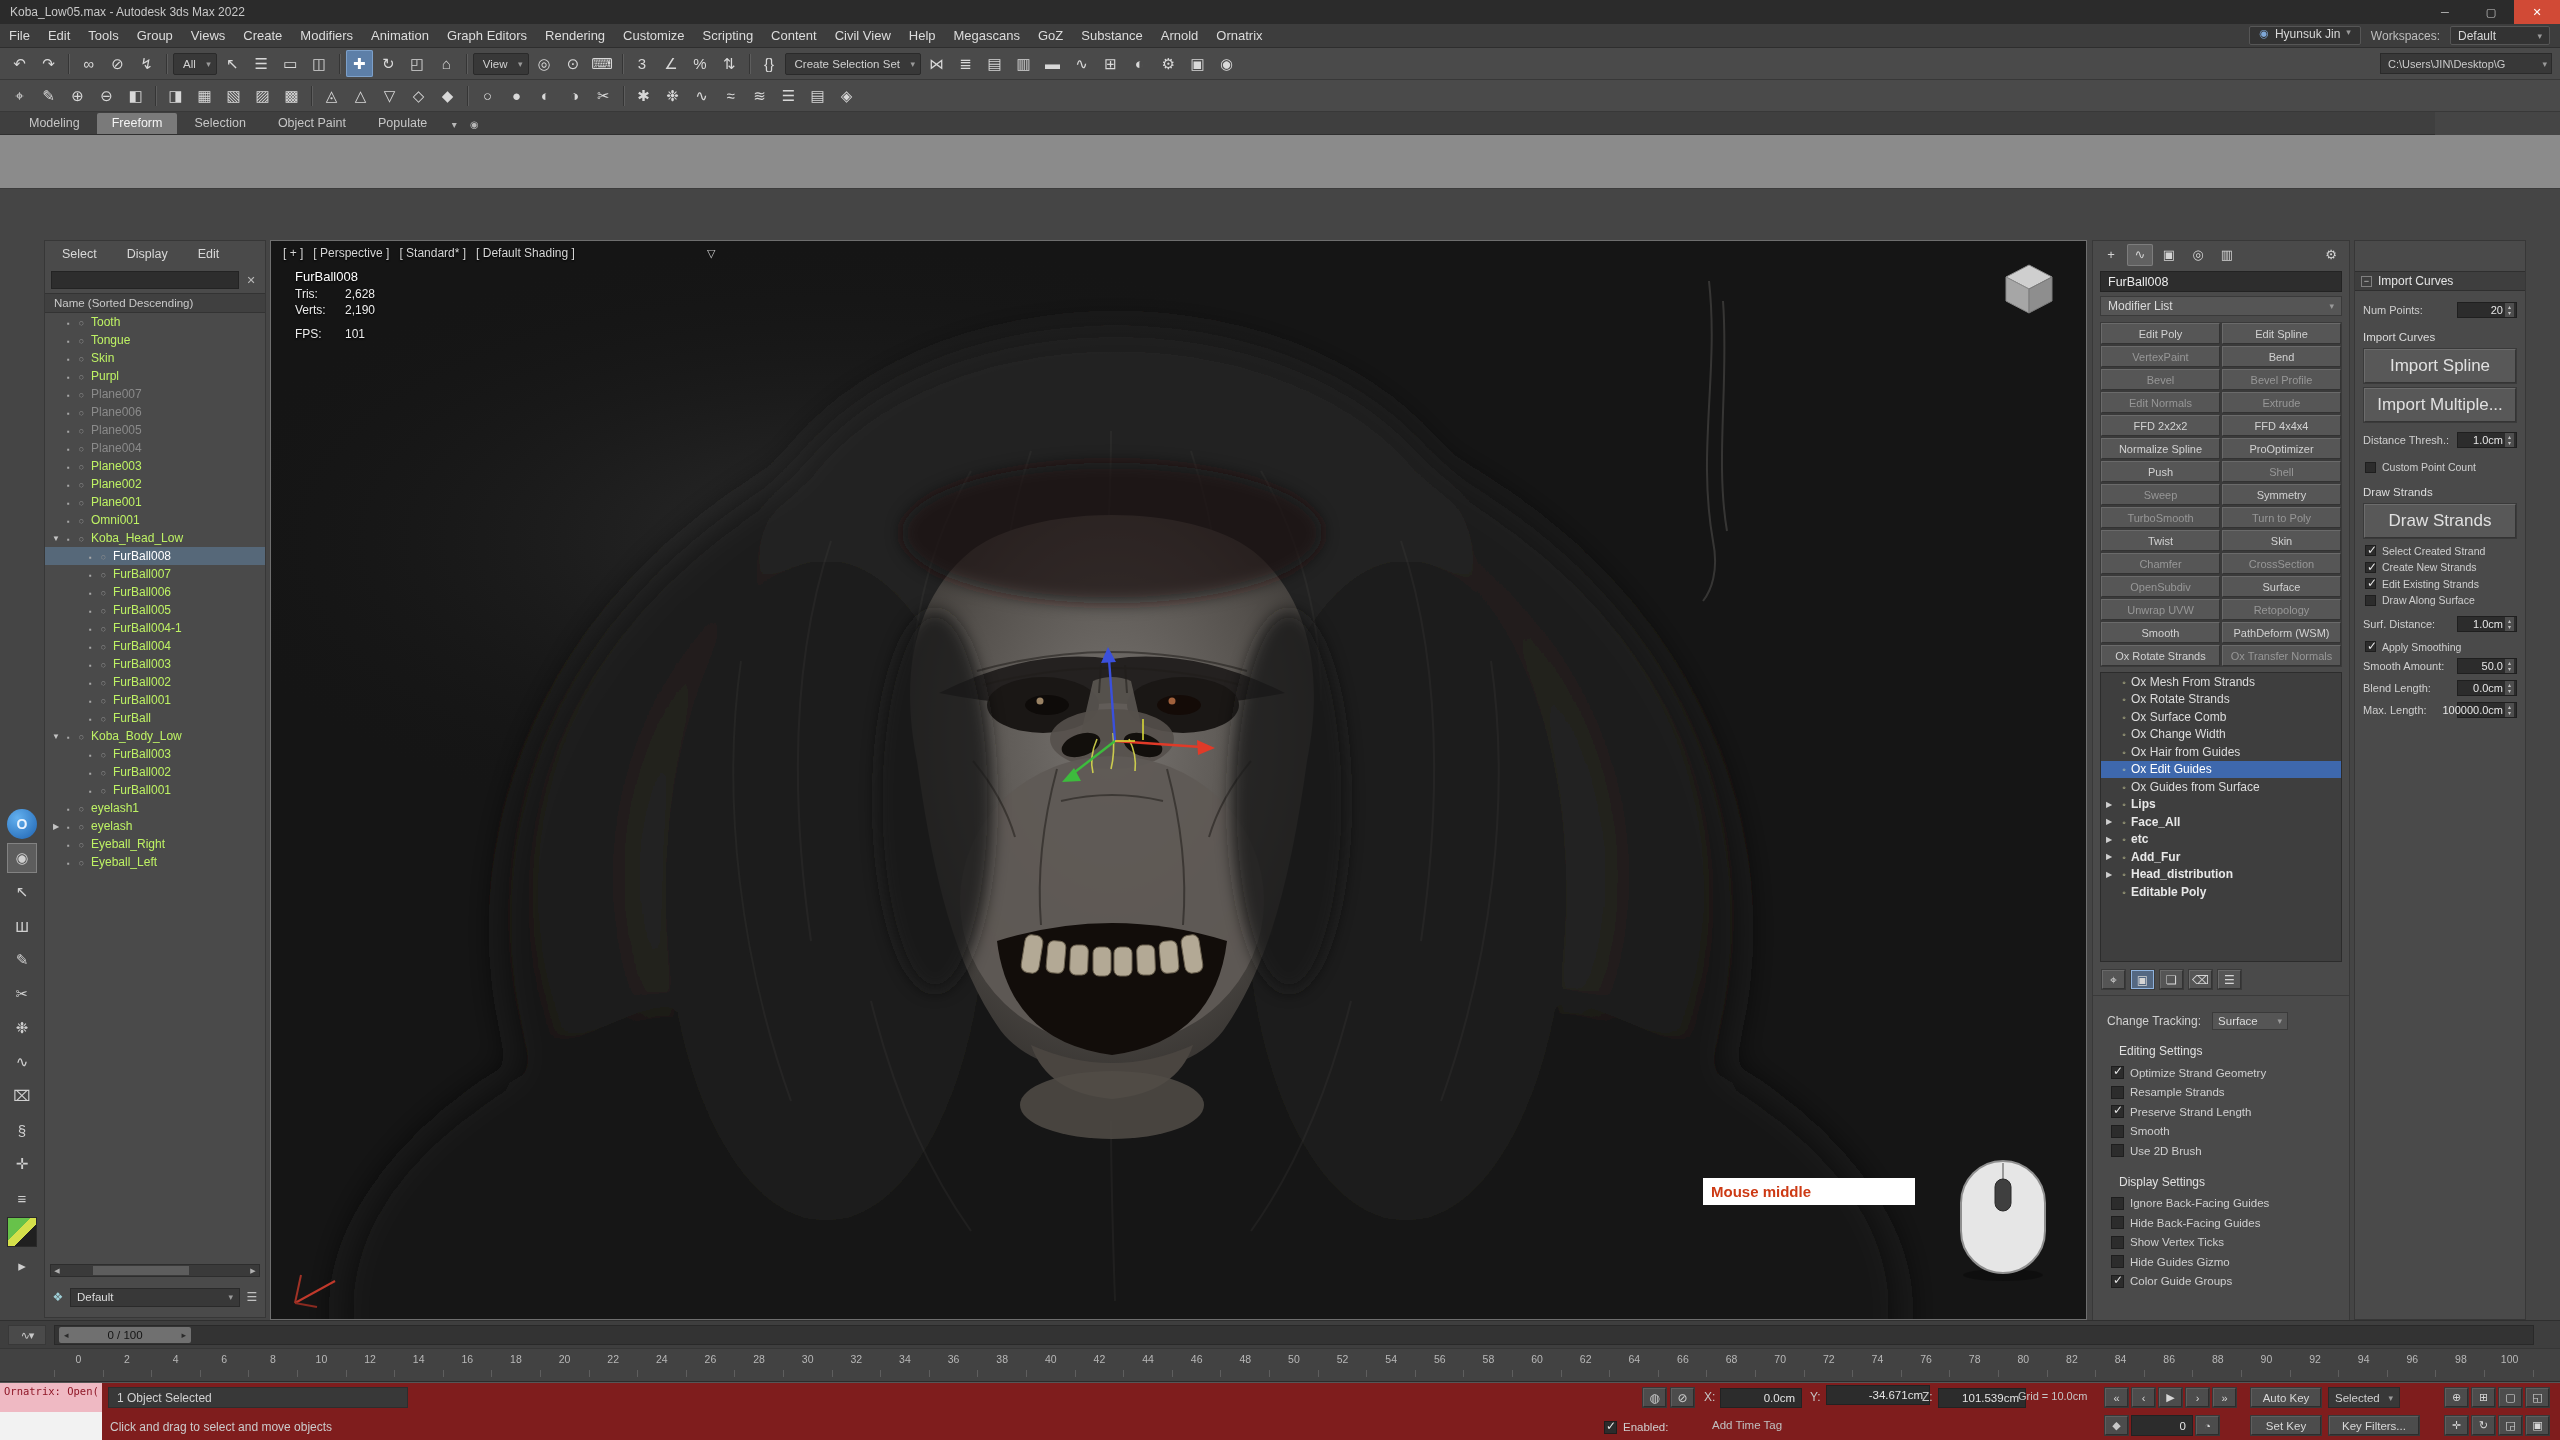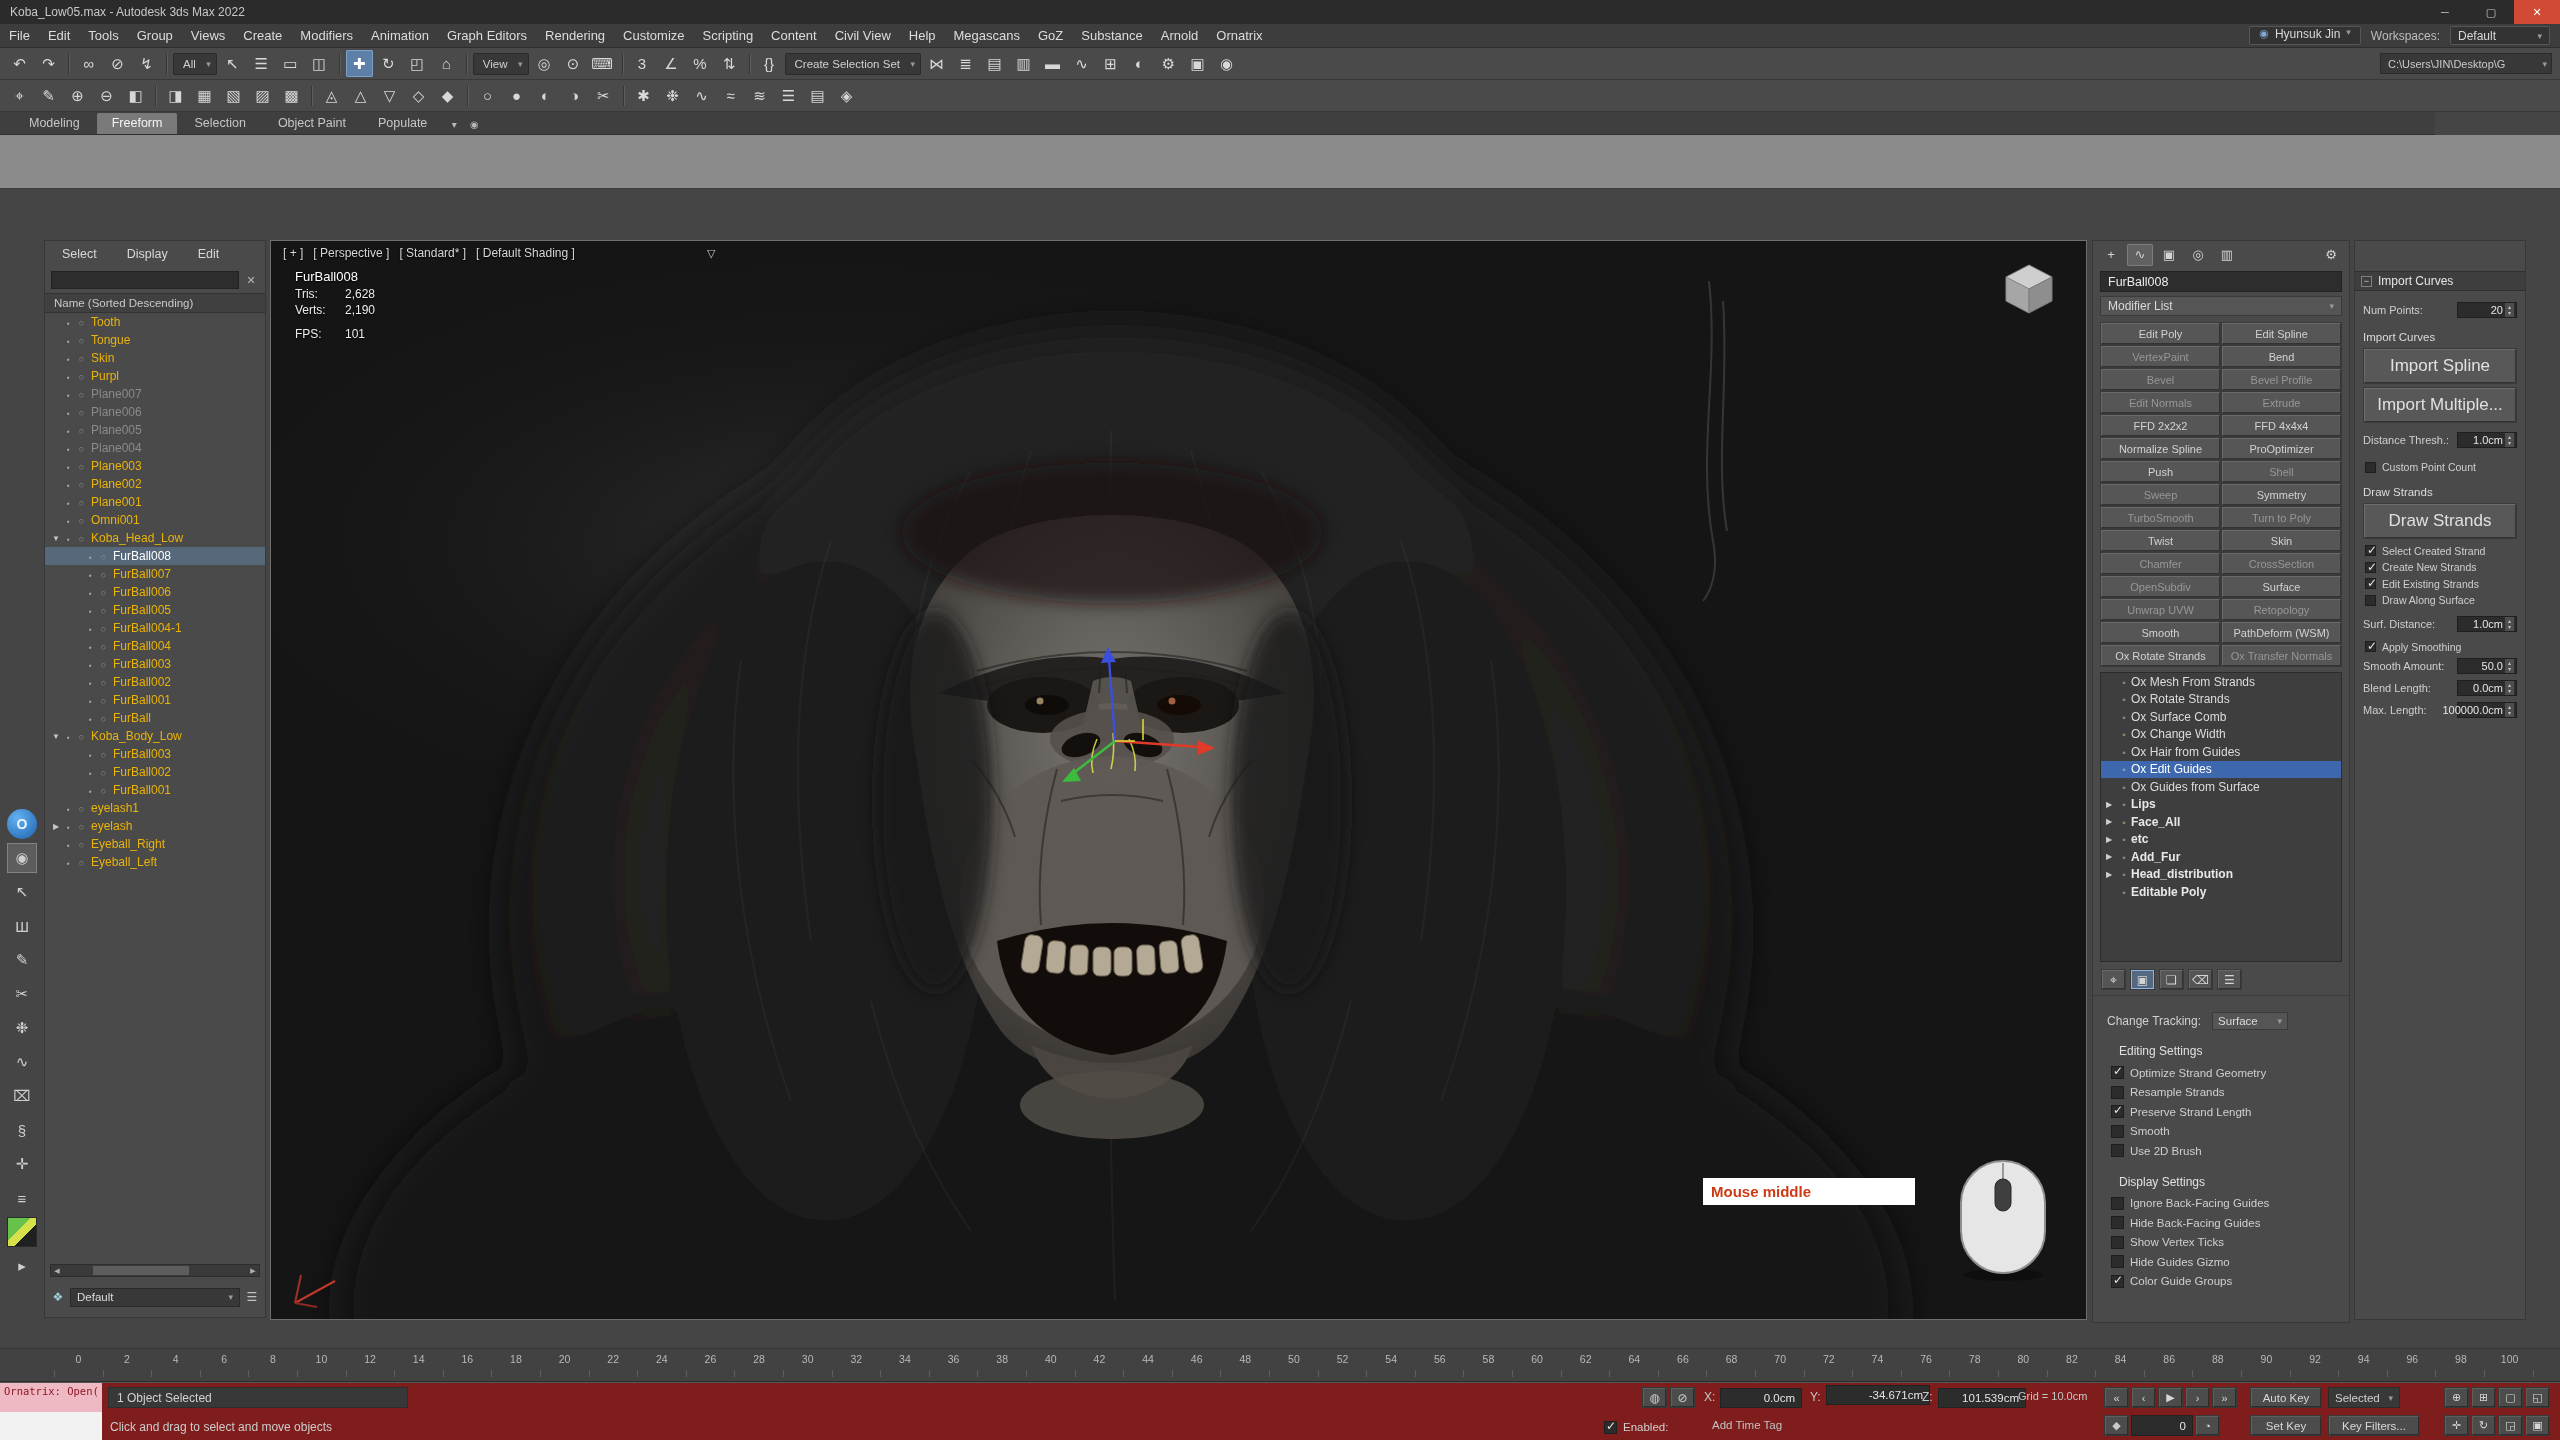--- a/index.html
+++ b/index.html
@@ -54,21 +54,21 @@
 .xmi{font-size:12.5px;color:#d8d8d8;padding:0 8px}
 #xsearchrow{height:26px;display:flex;align-items:center;padding:0 6px;gap:4px}
 .xinput{flex:1;height:18px;background:#2d2d2d;border:1px solid #232323;color:#e0e0e0;font-size:12px;padding:0 5px;outline:none}
 .xclear{width:16px;height:16px;display:flex;align-items:center;justify-content:center;font-size:11px;color:#b8b8b8}
 .xclear::before{content:"✕"}
 #xhead{height:20px;background:#404040;border-top:1px solid #333;border-bottom:1px solid #333;font-size:11.5px;color:#c9c9c9;display:flex;align-items:center;padding-left:9px}
 .xrow{height:18px;display:flex;align-items:center;font-size:12px;padding-left:5px;white-space:nowrap;overflow:hidden}
 .xexp{width:12px;font-size:8px;color:#c4c4c4;text-align:center;flex:none}
 .xi1{width:13px;text-align:center;flex:none}.xi1::before{content:"▪";font-size:8px;color:#a8a8a8}
 .xi2{width:13px;text-align:center;flex:none}.xi2::before{content:"○";font-size:9px;color:#909090}
-.xlbl{margin-left:3px;color:#eab308}
+.xlbl{margin-left:3px;color:#bef264}
 .xrow.lvl1{padding-left:27px}
 .xrow.dim .xlbl{color:#8a8a8a}
 .xrow.sel{background:#566879}.xrow.sel .xlbl{color:#fff}
 #xscroll{position:absolute;left:5px;right:5px;bottom:40px;height:13px;background:#3a3a3a;border:1px solid #2d2d2d;display:flex;align-items:center}
 .xarr{width:12px;font-size:7px;color:#b0b0b0;text-align:center}
 #xthumb{width:96px;height:9px;background:#5d5d5d;margin-left:30px}
 #xlayer{position:absolute;left:5px;right:5px;bottom:8px;height:24px;display:flex;align-items:center;gap:4px}
 .lyico{width:16px;text-align:center;font-size:12px;color:#9fd0d8}.lyico::before{content:"❖"}
 #xlayerbox{flex:1;height:19px;background:#383838;border:1px solid #2a2a2a;display:flex;align-items:center;justify-content:space-between;padding:0 6px;font-size:11.5px;color:#dcdcdc}
 #xlayerbox::after{content:"▾";font-size:9px;color:#9a9a9a}
@@ -1018,20 +1018,30 @@
     </div>
     <div class="spinrow">
       <span class="spinlab">Max. Length:</span>
       <span class="spinbox">
           <span>100000.0cm</span>
           <span class="spn"></span>
         </span>
     </div>
   </div>
 
+  <div id="tslider">
+    <span id="tsmini"></span>
+    <div id="tstrack">
+      <div id="tshandle">
+        <span class="tsarr l"></span>
+        <span>0 / 100</span>
+        <span class="tsarr r"></span>
+      </div>
+    </div>
+  </div>
 
   <div id="ruler">
     <div id="ticks">
 
     <span class="tick">0</span>
         <span class="tick">2</span>
         <span class="tick">4</span>
         <span class="tick">6</span>
         <span class="tick">8</span>
         <span class="tick">10</span>

